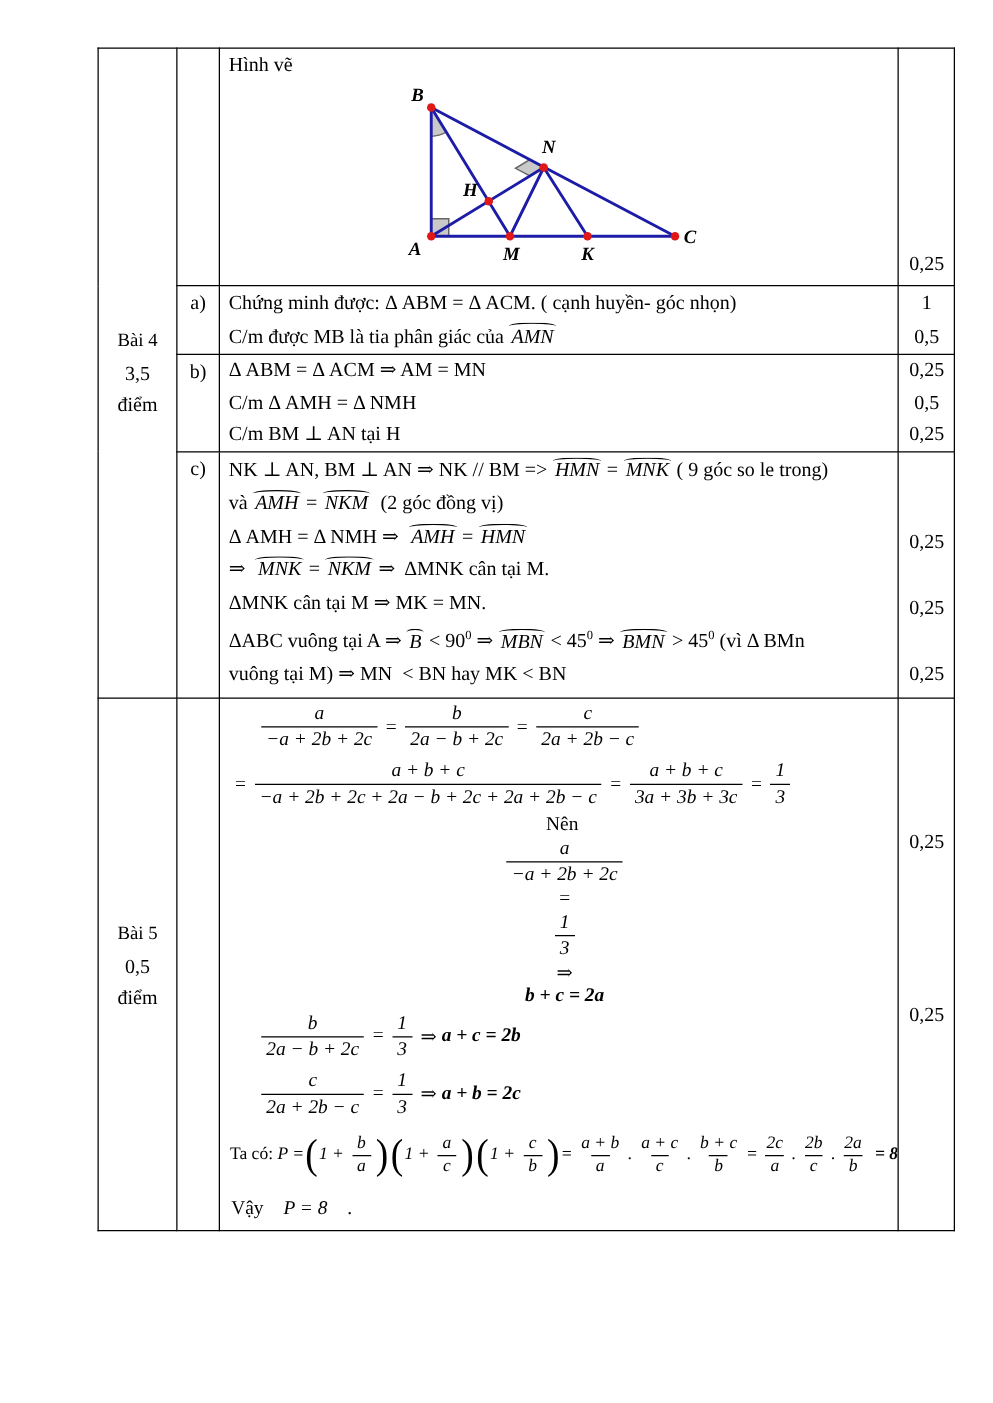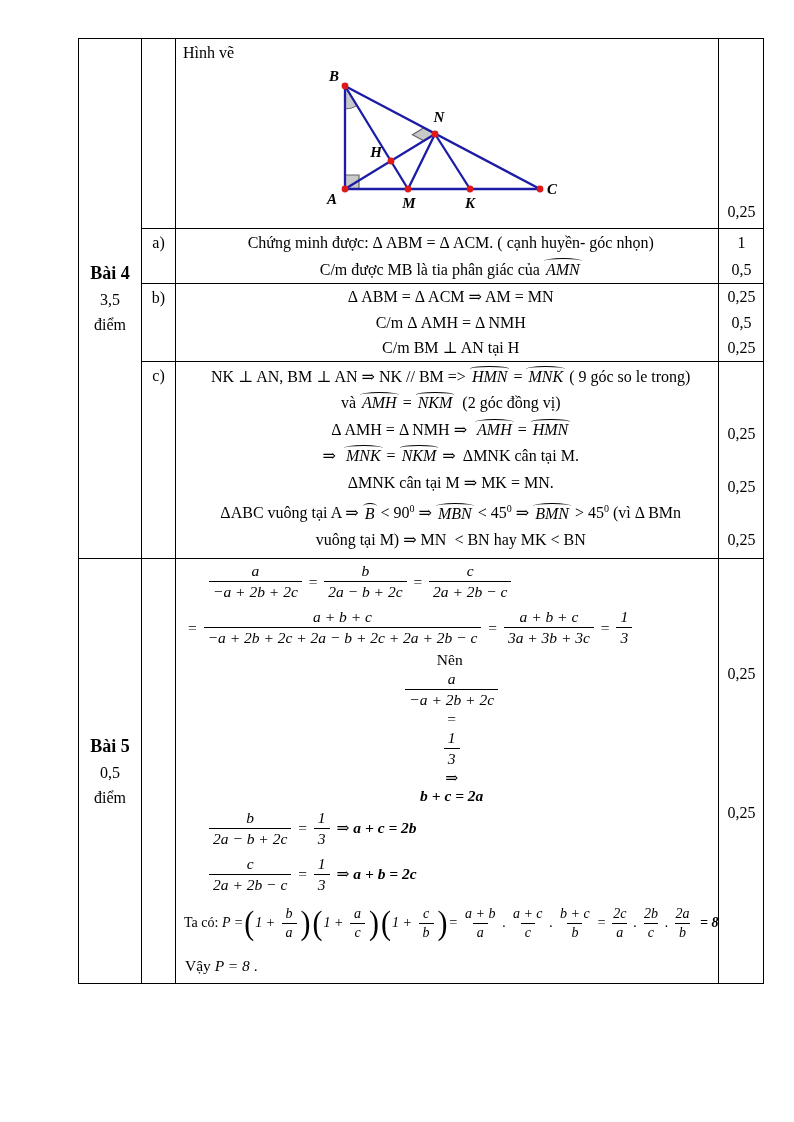--- a/index.html
+++ b/index.html
@@ -7,27 +7,27 @@
   .page{position:relative;width:794px;height:1122px;background:#fff;overflow:hidden;}
 
   table.grid{position:absolute;left:78px;top:38px;border-collapse:collapse;table-layout:fixed;}
   table.grid td{border:1.5px solid #000;padding:0;vertical-align:top;overflow:hidden;margin-top:44px;}
 
   .c-label{width:62px;text-align:center;vertical-align:middle !important;}
   .c-letter{width:33px;}
   .c-content{width:532px;}
   .c-score{width:44px;}
 
-  .label-main{font-weight:bold;font-size:18px;line-height:28px;}
+  .label-main{font-weight:normal;font-size:15px;line-height:28px;}
   .label-sub{font-size:16px;line-height:25px;}
 
   .letter{font-size:16px;line-height:27px;text-align:center;}
 
   
-  .line{font-size:16px;line-height:27px;padding-left:7px;white-space:pre;text-align:center;}
+  .line{font-size:16px;line-height:27px;padding-left:7px;white-space:pre;}
   .r-b .line{line-height:25.6px;}
   .r-c .line{line-height:26.5px;}
   .r-c .pad{padding-top:2px;}
 
   .score-line{font-size:16px;line-height:27px;text-align:center;}
   .r-b .score-line{line-height:25.6px;}
 
   .score-abs{position:absolute;left:0;right:0;text-align:center;font-size:16px;line-height:27px;}
   .cs0{top:58px;} .cs1{top:111px;} .cs2{top:164px;}
   .bs0{top:101px;} .bs1{top:240px;}
@@ -44,21 +44,21 @@
   
   .mcell{padding-top:3px;}
   .mline{display:flex;align-items:center;font-size:15.5px;min-height:46px;white-space:pre;font-style:italic;}
   .mline .txt{font-style:normal;}
   #bai5-lines .mline:nth-child(1){padding-left:30px;}
   #bai5-lines .mline:nth-child(2){padding-left:12px;}
   #bai5-lines .mline:nth-child(3){padding-left:9px;flex-direction:column;}
   #bai5-lines .mline:nth-child(4){padding-left:30px;}
   #bai5-lines .mline:nth-child(5){padding-left:30px;}
   #bai5-lines .mline:nth-child(6){padding-left:8px;font-size:14px;min-height:52px;}
-  #bai5-lines .mline:nth-child(7){padding-left:9px;min-height:34px;}
+  #bai5-lines .mline:nth-child(7){padding-left:9px;min-height:34px;gap:12px;}
 
   .math{font-style:italic;}
   .mb{font-style:italic;font-weight:bold;}
   .frac{display:inline-flex;flex-direction:column;align-items:center;font-style:italic;
         margin:0 3px;line-height:1.3;text-align:center;}
   .frac .fn{padding:0 4px;}
   .frac .fd{border-top:1.4px solid #000;padding:0 4px;}
   .bigp{font-style:normal;font-weight:400;font-size:30px;line-height:1;display:inline-block;
         transform:scaleY(1.12);margin:0 1px;}
   sup{font-size:10px;}

